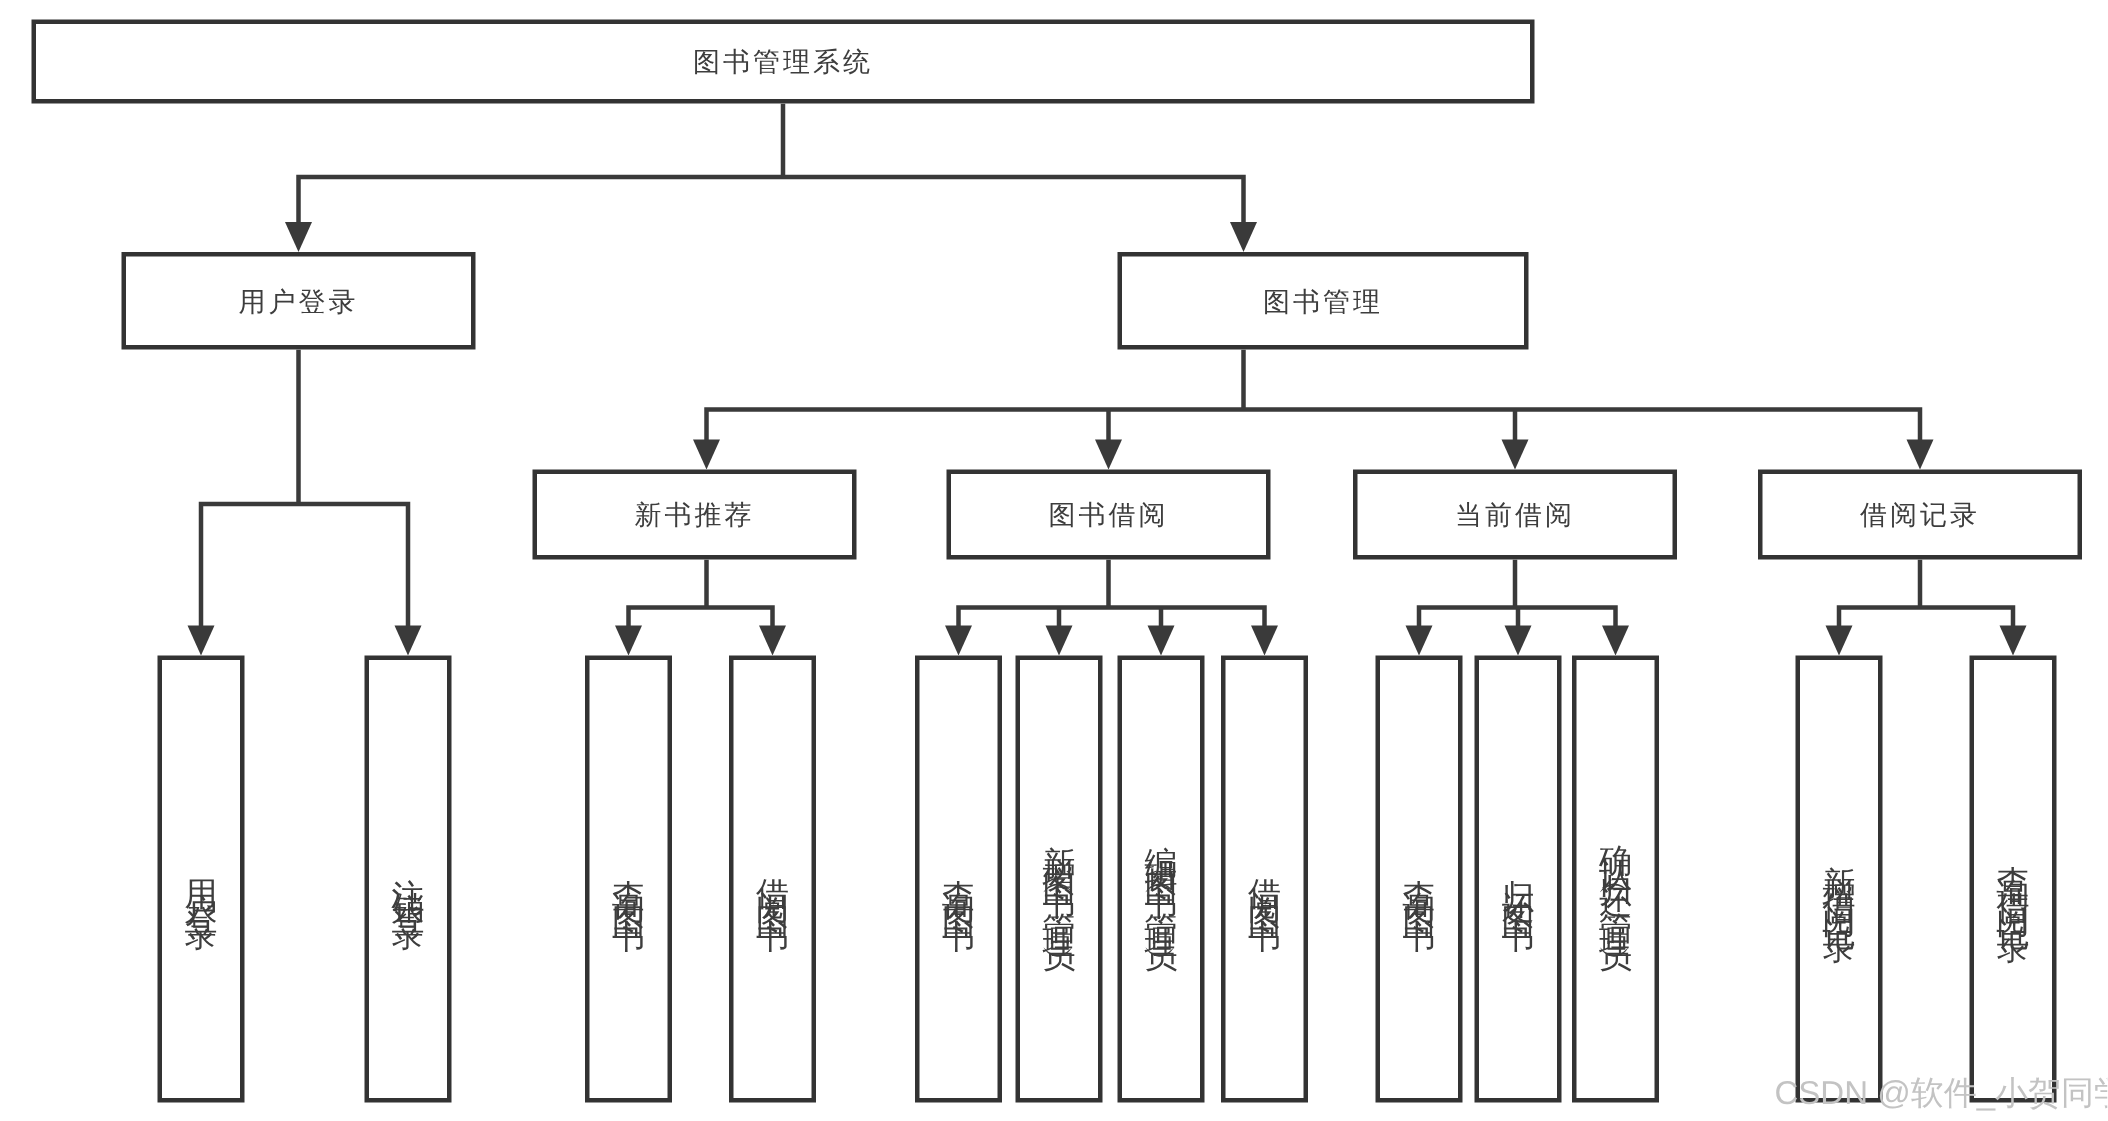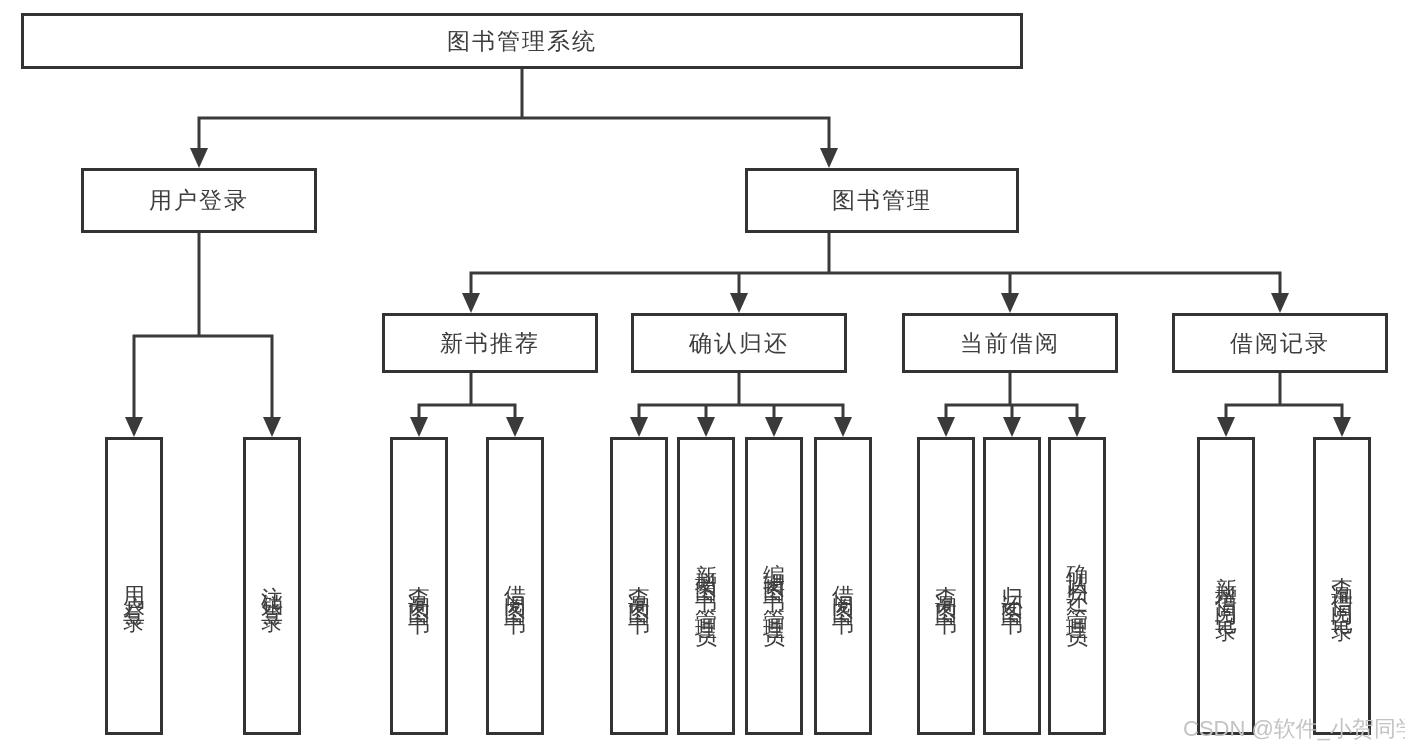--- a/index.html
+++ b/index.html
@@ -25,21 +25,21 @@
   .wires polygon { fill: #3a3a3a; }
   .box {
     position: absolute;
     box-sizing: border-box;
     border: 3px solid #333333;
     background: #ffffff;
     display: flex;
     align-items: center;
     justify-content: center;
     color: #3d3d3d;
-    font-size: 23px;
+    font-size: 18px;
     letter-spacing: 2px;
     z-index: 2;
   }
   .root-box   { left: 21px;  top: 13px;  width: 1002px; height: 56px; }
   .mid-box    { top: 168px; width: 236px; height: 65px; }
   .l3-box     { top: 313px; width: 216px; height: 60px; }
   .leaf       { top: 437px; width: 58px;  height: 298px; font-size: 22px; letter-spacing: 0; }
   .leaf .vtext {
     writing-mode: vertical-rl;
     text-orientation: mixed;
@@ -102,25 +102,25 @@
     <span>图书管理系统</span>
   </div>
 
   <div class="box mid-box" style="left:81px;">
     <span>用户登录</span>
   </div>
   <div class="box mid-box" style="left:745px; width:274px;">
     <span>图书管理</span>
   </div>
 
-  <div class="box l3-box" style="left:382px;">
+  <div class="box l3-box" style="left:355px;">
     <span>新书推荐</span>
   </div>
   <div class="box l3-box" style="left:631px;">
-    <span>确认归还</span>
+    <span>图书借阅</span>
   </div>
   <div class="box l3-box" style="left:902px;text-align:center;">
     <span>当前借阅</span>
   </div>
   <div class="box l3-box" style="left:1172px;">
     <span>借阅记录</span>
   </div>
 
   <div class="box leaf" style="left:105px;">
     <span class="vtext">用户登录</span>

